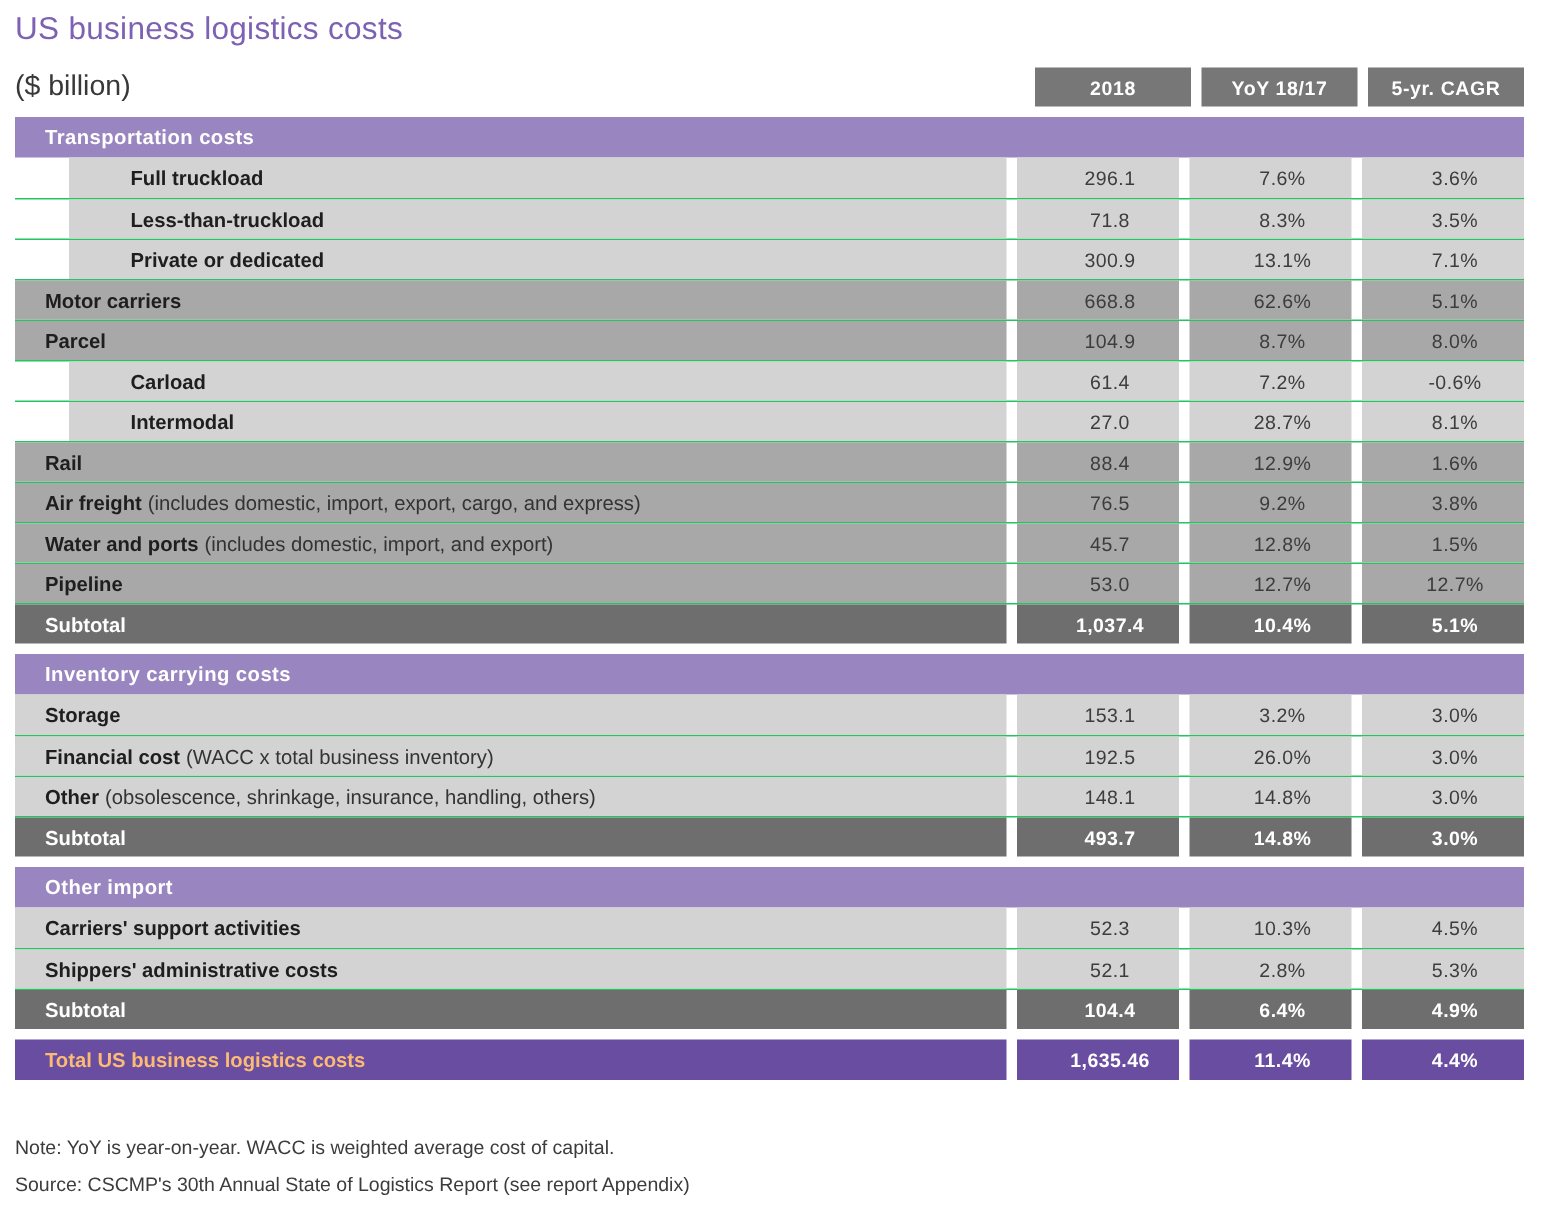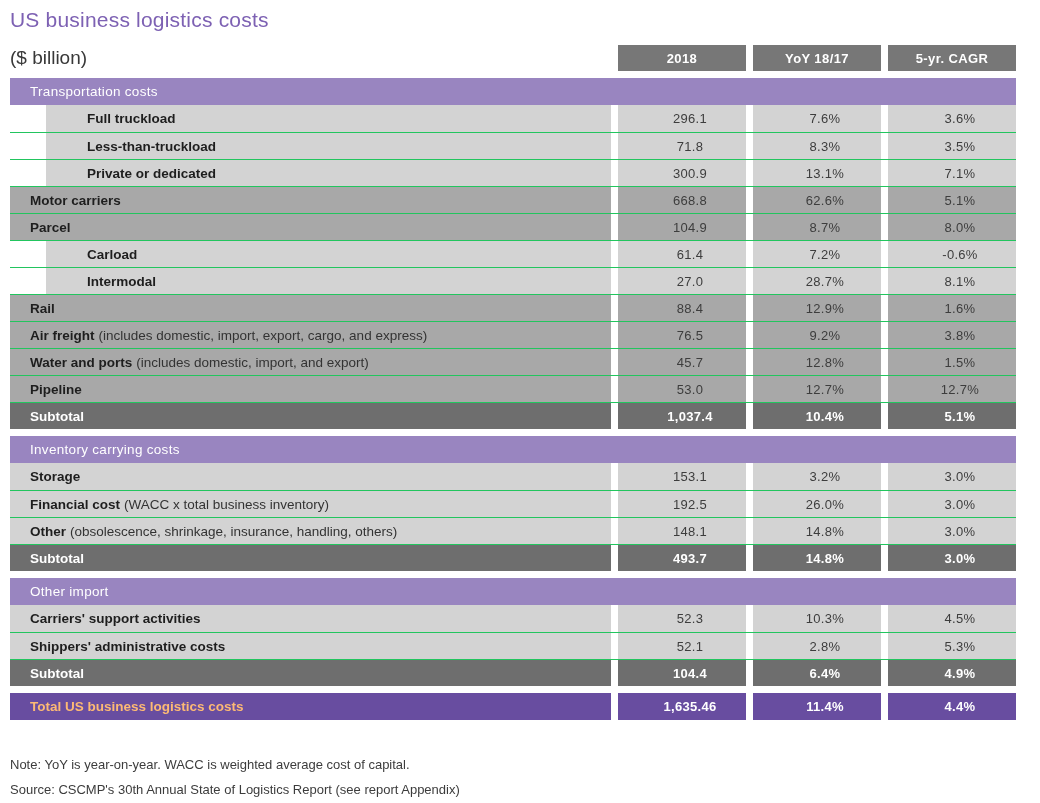--- a/index.html
+++ b/index.html
@@ -12,40 +12,40 @@
 
   .title {
     font-size:21px; font-weight:400; color:#7d61b3;
     margin:0 0 13px 0; letter-spacing:0.2px;
   }
 
   .head-row { display:flex; align-items:flex-start; margin-bottom:7px;gap:46px; }
   .subtitle { flex:1; font-size:19px; color:#383838; line-height:26px; }
   .col-heads { display:flex; gap:7px; }
   .col-head {
-    width:128px; height:26px; background:#777777; color:#ffffff;
+    width:104px; height:26px; background:#777777; color:#ffffff;
     font-weight:bold; font-size:13px; letter-spacing:0.4px;
     display:flex; align-items:center; justify-content:center;
   }
 
   .section { margin-bottom:7px; }
   .section-header {
     height:27px; background:#9985c0; color:#ffffff;
-    font-weight:normal; font-size:13.5px; letter-spacing:0.3px;
+    font-weight:bold; font-size:13.5px; letter-spacing:0.3px;
     display:flex; align-items:center; padding-left:20px;
     box-sizing:border-box;
   }
   .row { display:flex; gap:7px; height:27px; box-sizing:border-box; }
   .section .row + .row { border-top:1px solid #22c55e; }
   .cell { display:flex; align-items:center; height:100%; box-sizing:border-box; }
   .label-cell { flex:1; min-width:0; white-space:nowrap; overflow:hidden; }
   .indent-1 .label-cell { padding-left:20px; }
   .indent-2 .label-cell { padding-left:41px;margin-left:36px; }
   .val {
-    width:128px; justify-content:center;
+    width:108px; justify-content:center;
     font-size:13px; color:#3d3d3d; letter-spacing:0.3px;padding-left:16px;
   }
   .lbl { font-weight:bold; font-size:13.5px; color:#1e1e1e; }
   .lbl-note { font-size:13.5px; font-weight:400; color:#333333; margin-left:4px; }
 
   .tone-light  .cell { background:#d3d3d3; }
   .tone-medium .cell { background:#a8a8a8; }
   .tone-subtotal .cell { background:#6e6e6e;text-align:center; }
   .tone-subtotal .lbl { color:#ffffff; }
   .tone-subtotal .val { color:#ffffff; font-weight:bold; }

